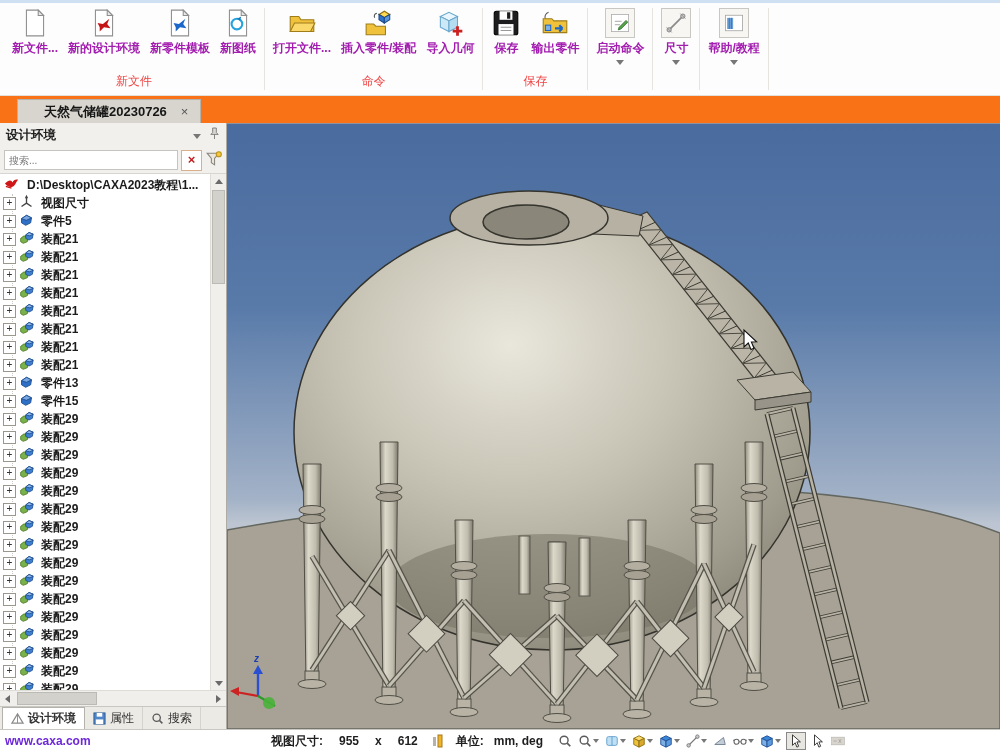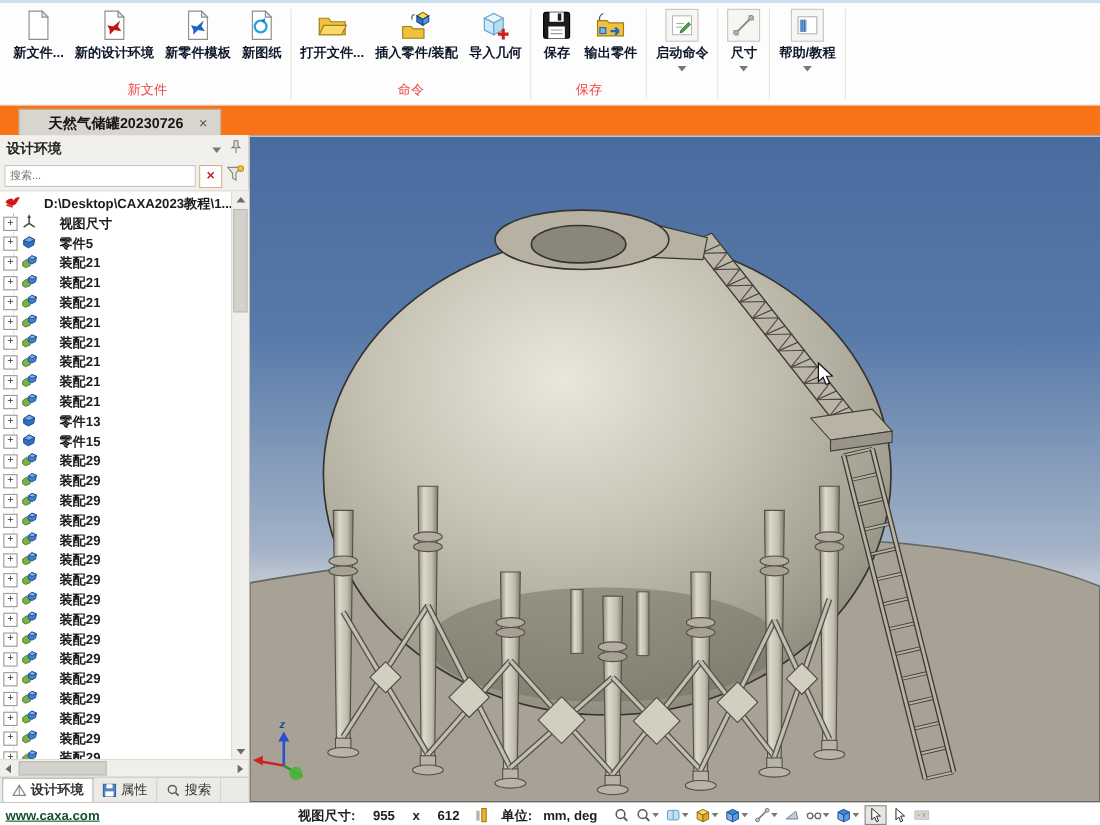--- a/index.html
+++ b/index.html
@@ -8,21 +8,21 @@
   .topstrip{height:3px;background:#cfe0f2}
   
   .ribbon{height:92px;background:#fdfdfd;border-bottom:1px solid #e3e1dc;display:flex;align-items:stretch;padding-left:4px}
   .rgroup{display:flex;flex-direction:column;justify-content:space-between;padding:3px 5px 1px}
   .rrow{display:flex;align-items:flex-start;gap:4px}
   .rbtn{display:flex;flex-direction:column;align-items:center;padding:2px 3px;cursor:pointer;border-radius:2px}
   .ic{display:inline-flex;align-items:center;justify-content:center}
   .ic.big svg{width:30px;height:30px}
   .ic.boxed{border:1px solid #c9c7c1;background:#f7f6f3;padding:2px}
   .ic.boxed svg{width:24px;height:24px}
-  .rlabel{font-size:12px;font-weight:bold;color:#0f172a;margin-top:2px;white-space:nowrap}
+  .rlabel{font-size:12px;font-weight:bold;color:#a21caf;margin-top:2px;white-space:nowrap}
   .rbtn.disabled .rlabel{color:#b3b1ad}
   .rcap{text-align:center;font-size:12px;color:#ef4444;padding:3px 0 4px;min-height:14px}
   .rsep{width:1px;background:#e6e4df;margin:5px 0}
   .caret-down{width:0;height:0;border-left:4px solid transparent;border-right:4px solid transparent;border-top:5px solid #777;margin-top:3px}
   
   .tabstrip{height:27px;background:#f97316;display:flex;align-items:flex-end;padding-left:17px;box-sizing:border-box}
   .doctab{height:23px;background:#d8d5ce;border:1px solid #b5b2ac;border-bottom:none;display:flex;align-items:center;gap:14px;padding:0 12px 0 26px;cursor:pointer}
   .doctab .t{font-size:13px;font-weight:bold;color:#161616;white-space:nowrap}
   .doctab .x{font-size:13px;color:#555;cursor:pointer;line-height:1}
   
@@ -32,21 +32,21 @@
   .phead .sp{flex:1}
   .pin svg{width:11px;height:13px}
   .psearch{height:26px;display:flex;align-items:center;gap:3px;padding:0 4px}
   .psearch input{flex:1;height:18px;border:1px solid #c6c4be;font-size:10px;padding:0 4px;color:#000000;background:#fff;outline:none;min-width:0}
   .xbtn{width:19px;height:19px;border:1px solid #d9b08a;background:#fff;color:#c32020;font-weight:bold;font-size:13px;text-align:center;line-height:17px;cursor:pointer}
   .funnel svg{width:17px;height:17px}
   .treewrap{flex:1;display:flex;background:#fff;border-top:1px solid #d8d6d0;overflow:hidden;position:relative}
   .treelist{flex:1;overflow:hidden;position:relative;padding-top:2px}
   .connector{position:absolute;left:12px;top:20px;bottom:2px;border-left:1px dotted #c9c7c1}
   .trow{height:18px;display:flex;align-items:center;font-size:12px;font-weight:bold;color:#1b1b1b;white-space:nowrap;padding-left:3px;cursor:pointer;position:relative}
-  .trow .lbl{margin-left:20px;overflow:hidden;text-overflow:clip}
+  .trow .lbl{margin-left:7px;overflow:hidden;text-overflow:clip}
   .exp{width:11px;height:11px;border:1px solid #9a978f;background:#fff;color:#333;font-size:10px;line-height:9px;text-align:center;margin-right:3px;flex:none;font-weight:normal}
   .tico svg{width:15px;height:15px;flex:none}
   .rootico svg{width:17px;height:15px;flex:none}
   .vscroll{width:15px;background:#f0efec;border-left:1px solid #dedcd6;display:flex;flex-direction:column;align-items:center}
   .varrow{width:15px;height:14px;display:flex;align-items:center;justify-content:center;cursor:pointer}
   .tri-up{width:0;height:0;border-left:4px solid transparent;border-right:4px solid transparent;border-bottom:5px solid #6a6a6a}
   .tri-dn{width:0;height:0;border-left:4px solid transparent;border-right:4px solid transparent;border-top:5px solid #6a6a6a}
   .tri-lf{width:0;height:0;border-top:4px solid transparent;border-bottom:4px solid transparent;border-right:5px solid #6a6a6a}
   .tri-rt{width:0;height:0;border-top:4px solid transparent;border-bottom:4px solid transparent;border-left:5px solid #6a6a6a}
   .vthumb{width:11px;height:92px;background:#d3d1cb;border:1px solid #bcbab4;margin-top:2px}
@@ -58,21 +58,21 @@
   .ptabs{height:22px;background:#eceae5;border-top:1px solid #c9c7c1;display:flex;align-items:stretch;padding-left:2px;font-size:12px}
   .ptab{display:flex;align-items:center;gap:4px;padding:0 8px;color:#333;border-right:1px solid #d5d3cd;cursor:pointer}
   .ptab svg{width:13px;height:13px}
   .ptab.active{background:#fff;font-weight:bold;border:1px solid #b5b2ac;border-bottom:none}
   
   .viewport{flex:1;position:relative;overflow:hidden;border-top:1px solid #8d93a0}
   .viewport svg.scene{position:absolute;inset:0;width:100%;height:100%;display:block}
   
   .statusbar{height:22px;background:#fff;border-top:1px solid #c9c7c1;display:flex;align-items:center;font-size:12px;color:#1e1e1e}
   .sleft{width:227px;flex:none;padding-left:5px;box-sizing:border-box}
-  .slink{color:#14532d;font-weight:bold;text-decoration:underline;cursor:pointer}
+  .slink{color:#6d28d9;font-weight:bold;cursor:pointer}
   .scluster{display:flex;align-items:center;font-weight:bold;margin-left:44px;white-space:nowrap}
   .scluster .num{margin-left:16px}
   .scluster .sep{margin-left:16px}
   .scluster .ulabel{margin-left:12px}
   .scluster .uval{margin-left:10px}
   .sepic{margin-left:14px;display:inline-flex}
   .sepic svg{width:12px;height:14px}
   .sicons{display:flex;align-items:center;gap:4px;margin-left:14px}
   .sic{display:flex;align-items:center;gap:1px;cursor:pointer;padding:1px}
   .sic svg{width:14px;height:14px}

